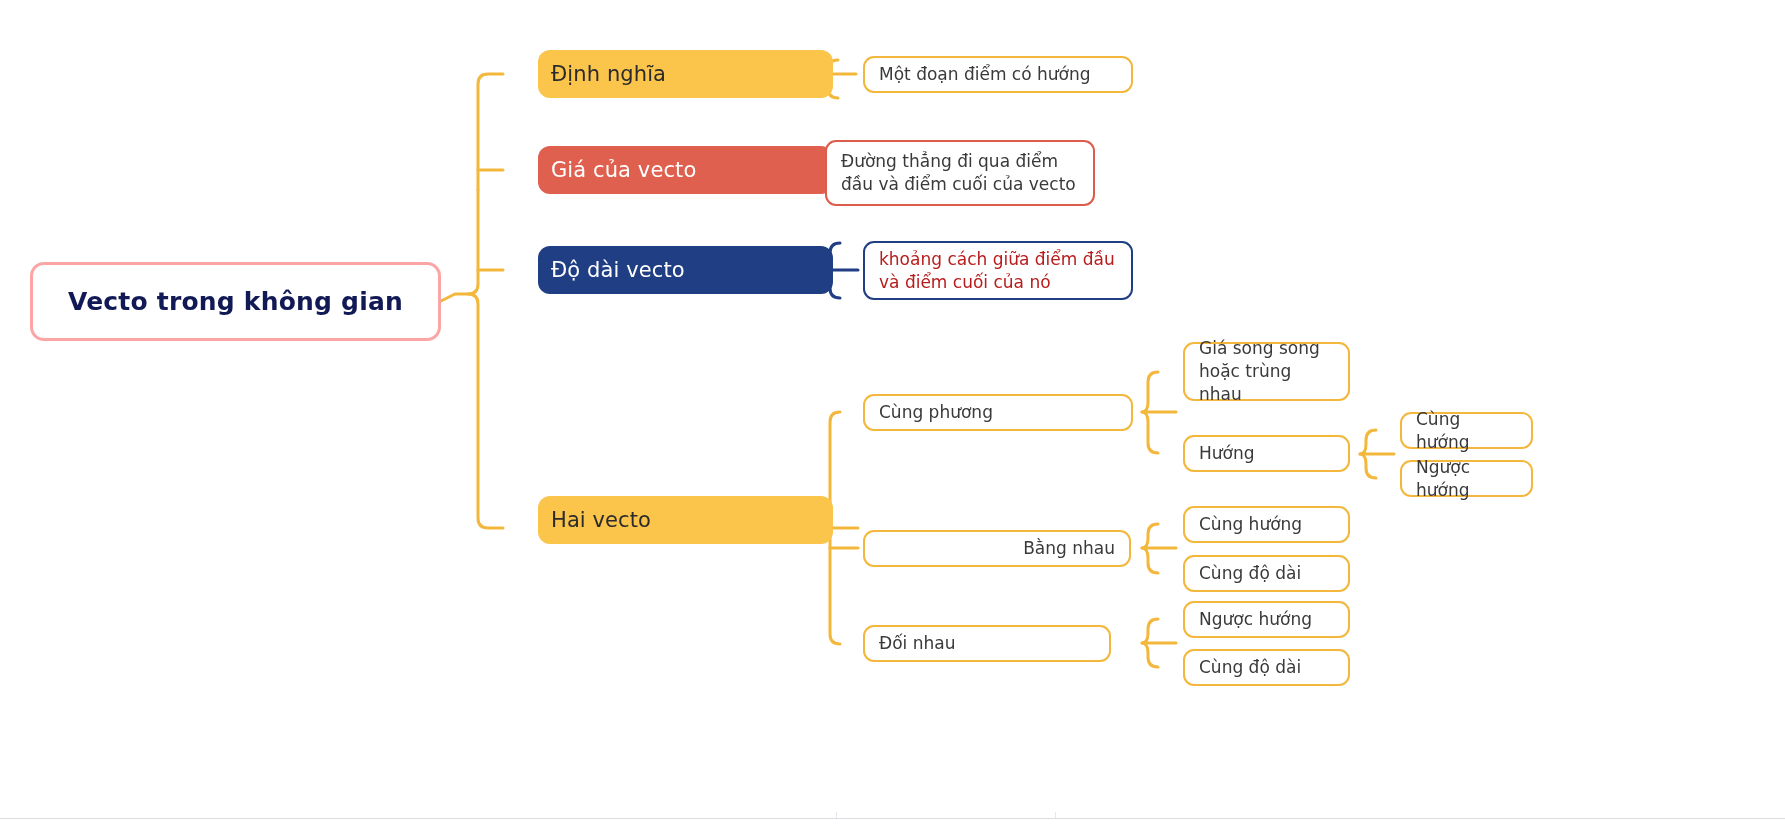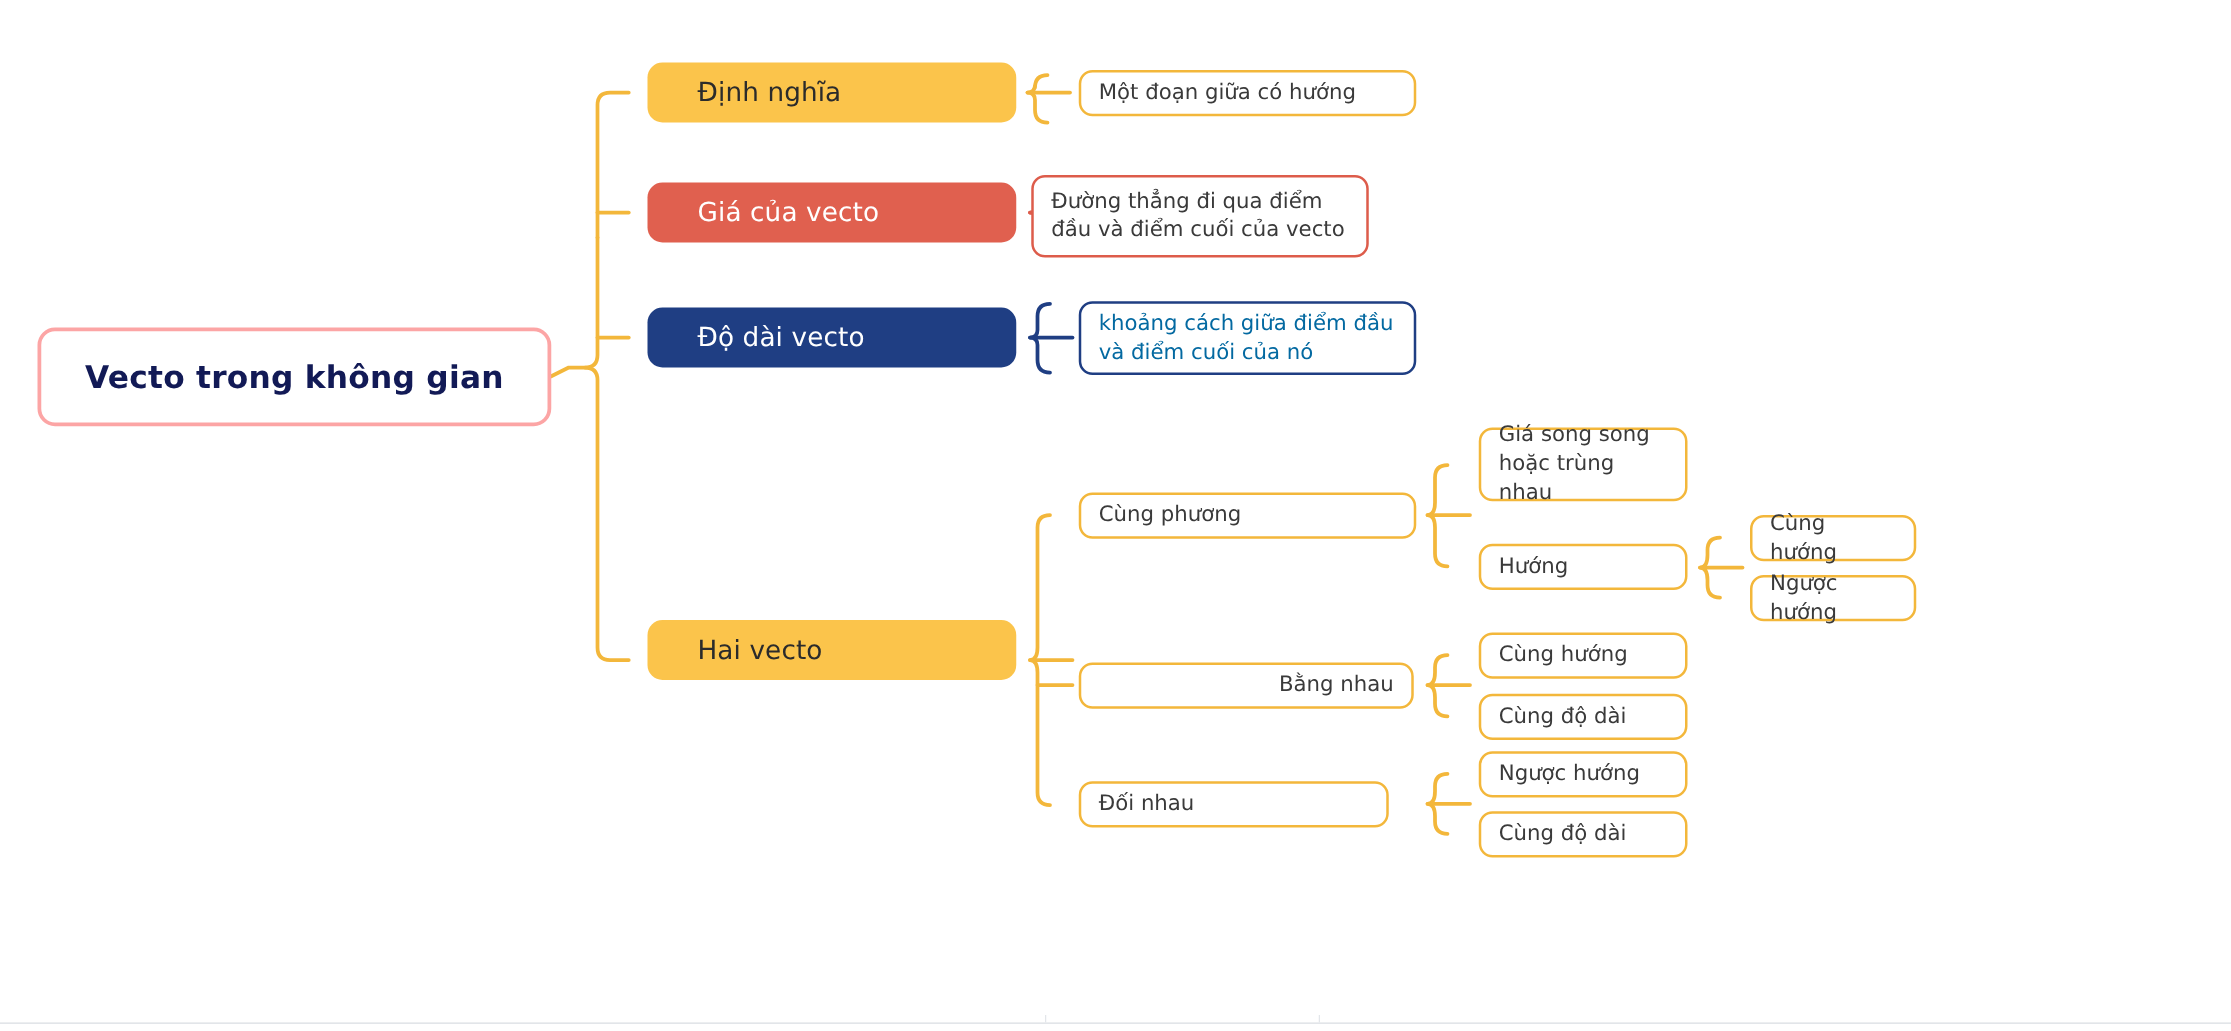--- a/index.html
+++ b/index.html
@@ -12,36 +12,36 @@
   .node .txt{display:block;width:100%;}
 
   
   .root{
     border:3px solid #fca5a5;border-radius:14px;background:#fff;
     padding:0 18px;justify-content:center;
   }
   .root .txt{font-size:25px;font-weight:bold;color:#121A56;text-align:center;letter-spacing:.2px;}
 
   
-  .lvl1{border-radius:12px;padding:0 40px;}
+  .lvl1{border-radius:12px;padding:0 13px;margin-left:20px;}
   .lvl1 .txt{font-size:21px;font-weight:400;letter-spacing:.1px;}
   .fill-yellow{background:#FBC44B;}
   .fill-yellow .txt{color:#2b2b2b;}
   .fill-red{background:#E0604F;}
   .fill-red .txt{color:#ffffff;}
   .fill-navy{background:#1F3E83;}
   .fill-navy .txt{color:#ffffff;}
 
   
   .outl{background:#fff;border-radius:11px;border:2px solid #F3B73B;padding:0 14px;}
   .outl .txt{font-size:17px;color:#3a3a3a;line-height:1.35;}
   .outl.red{border-color:#DD5C4B;}
   .outl.red .txt{color:#3a3a3a;}
   .outl.navy{border-color:#1F3E83;}
-  .outl.navy .txt{color:#0369a1;}
+  .outl.navy .txt{color:#b91c1c;}
 
   .bottom-rule{position:absolute;left:0;top:818px;width:1785px;height:1px;background:#d9dde2;}
   .tick{position:absolute;top:812px;width:1px;height:6px;background:#e3e6ea;}
 </style>
 </head>
 <body>
 
 <div id="canvas">
 
   <svg class="links" viewBox="0 0 1785 825">
@@ -111,21 +111,21 @@
 
   <div class="node lvl1 fill-navy" style="left:518px;top:246px;width:295px;height:48px;">
     <span class="txt">Độ dài vecto</span>
   </div>
 
   <div class="node lvl1 fill-yellow" style="left:518px;top:496px;width:295px;height:48px;justify-content:flex-end;">
     <span class="txt">Hai vecto</span>
   </div>
 
   <div class="node outl" style="left:863px;top:56px;width:270px;height:37px;">
-    <span class="txt">Một đoạn giữa có hướng</span>
+    <span class="txt">Một đoạn điểm có hướng</span>
   </div>
 
   <div class="node outl red" style="left:825px;top:140px;width:270px;height:66px;">
     <span class="txt">
       <span>Đường thẳng đi qua điểm</span><br>
       <span>đầu và điểm cuối của vecto</span>
     </span>
   </div>
 
   <div class="node outl navy" style="left:863px;top:241px;width:270px;height:59px;">

